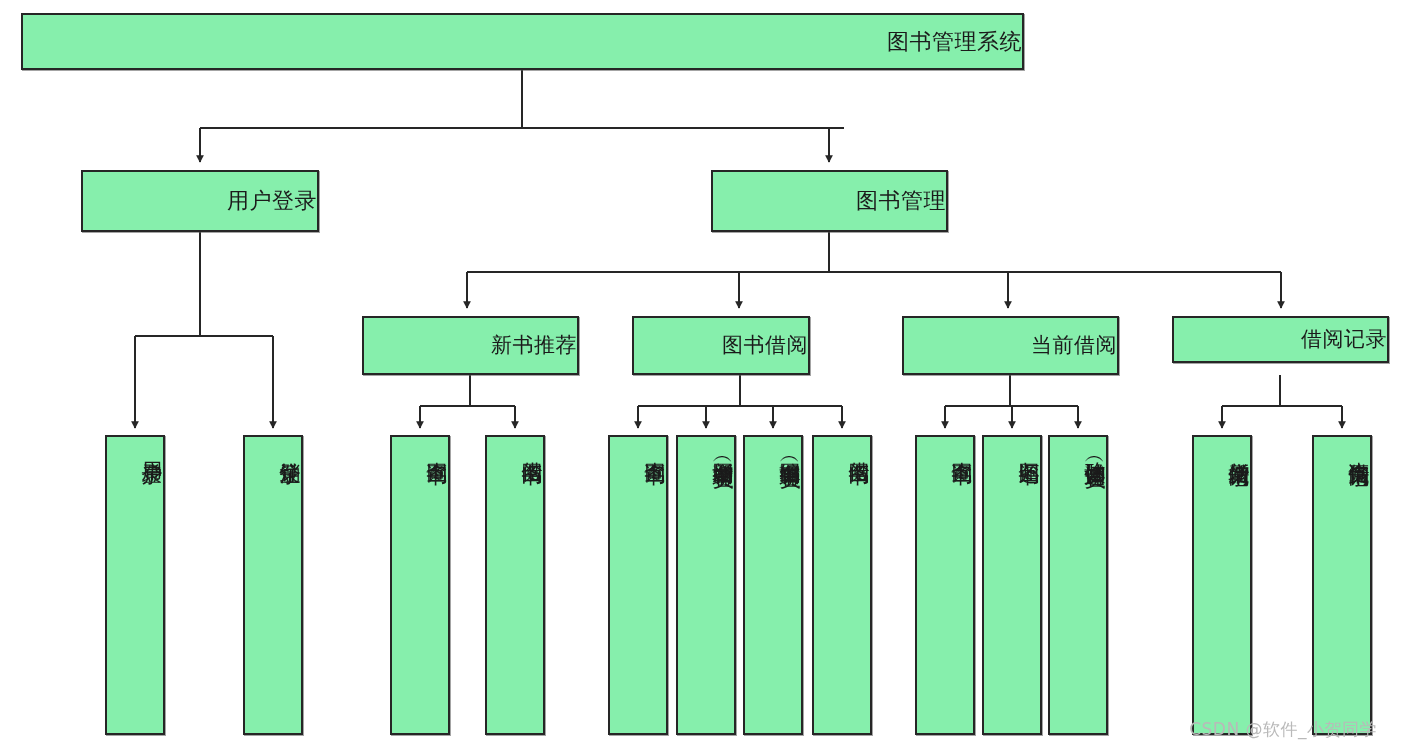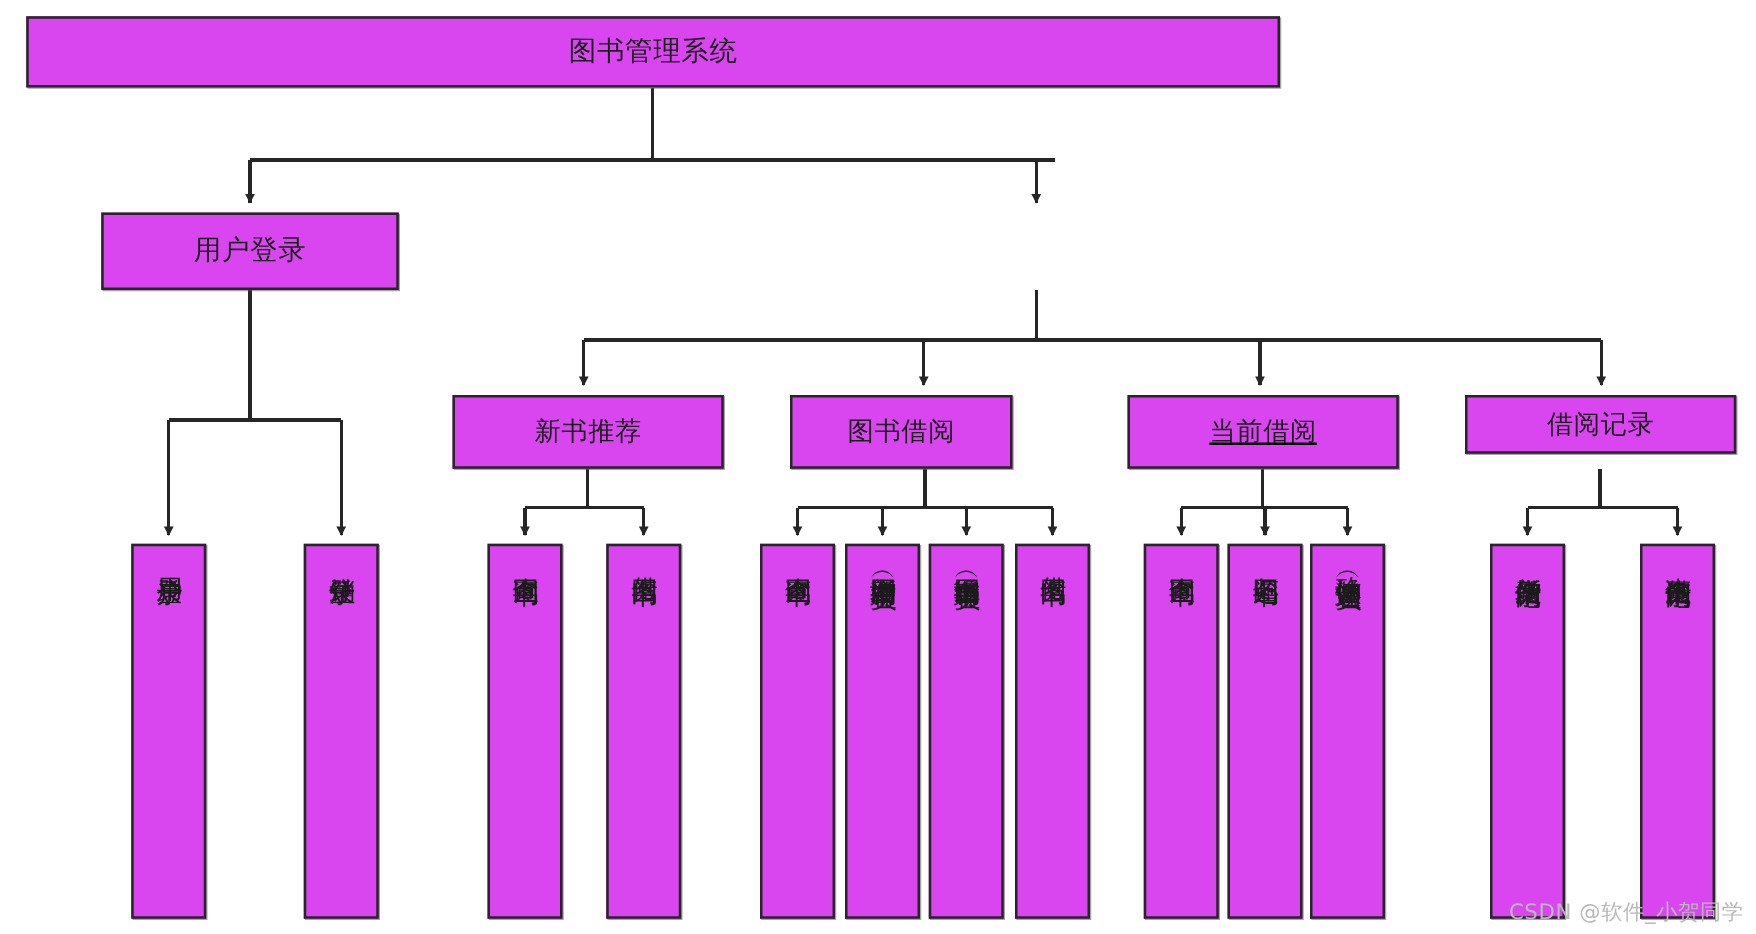--- a/index.html
+++ b/index.html
@@ -20,26 +20,26 @@
   #edges {
     position: absolute;
     left: 0;
     top: 0;
     width: 1405px;
     height: 747px;
   }
   .node {
     position: absolute;
     box-sizing: border-box;
-    background: #d946ef;
+    background: #86efac;
     border: 2px solid #262626;
     box-shadow: 1px 1px 0 0 rgba(90,90,90,0.55);
     display: flex;
     align-items: center;
-    justify-content: center;
+    justify-content: flex-end;
     overflow: hidden;
   }
   .node .label {
     color: #1b1b1b;
     font-size: 21px;
     line-height: 1.18;
     letter-spacing: 0.5px;
     white-space: nowrap;
     text-align: center;
   }
@@ -54,21 +54,21 @@
     line-height: 1.12;
     letter-spacing: 1px;
     white-space: nowrap;
   }
   .node.root .label,
   .node.level2 .label {
     font-size: 22px;
   }
   #watermark {
     position: absolute;
-    right: 10px;
+    right: 28px;
     bottom: 6px;
     font-size: 17px;
     color: #b9b9b9;
     letter-spacing: 0.5px;
     white-space: nowrap;
     pointer-events: none;
   }
 </style>
 </head>
 <body>
@@ -125,28 +125,31 @@
     </g>
   </svg>
 
   <div class="node root" style="left:21px; top:13px; width:1003px; height:57px;">
     <span class="label">图书管理系统</span>
   </div>
 
   <div class="node level2" style="left:81px; top:170px; width:238px; height:62px;">
     <span class="label">用户登录</span>
   </div>
+  <div class="node level2" style="left:711px; top:170px; width:237px; height:62px;">
+    <span class="label">图书管理</span>
+  </div>
 
   <div class="node level3" style="left:362px; top:316px; width:217px; height:59px;">
     <span class="label">新书推荐</span>
   </div>
   <div class="node level3" style="left:632px; top:316px; width:178px; height:59px;">
     <span class="label">图书借阅</span>
   </div>
-  <div class="node level3" style="left:902px; top:316px; width:217px; height:59px;text-decoration:underline;">
+  <div class="node level3" style="left:902px; top:316px; width:217px; height:59px;">
     <span class="label">当前借阅</span>
   </div>
   <div class="node level3" style="left:1172px; top:316px; width:217px; height:47px;">
     <span class="label">借阅记录</span>
   </div>
 
   <div class="node vertical" style="left:105px; top:435px; width:60px; height:300px;">
     <span class="label">用户登录</span>
   </div>
   <div class="node vertical" style="left:243px; top:435px; width:60px; height:300px;">

